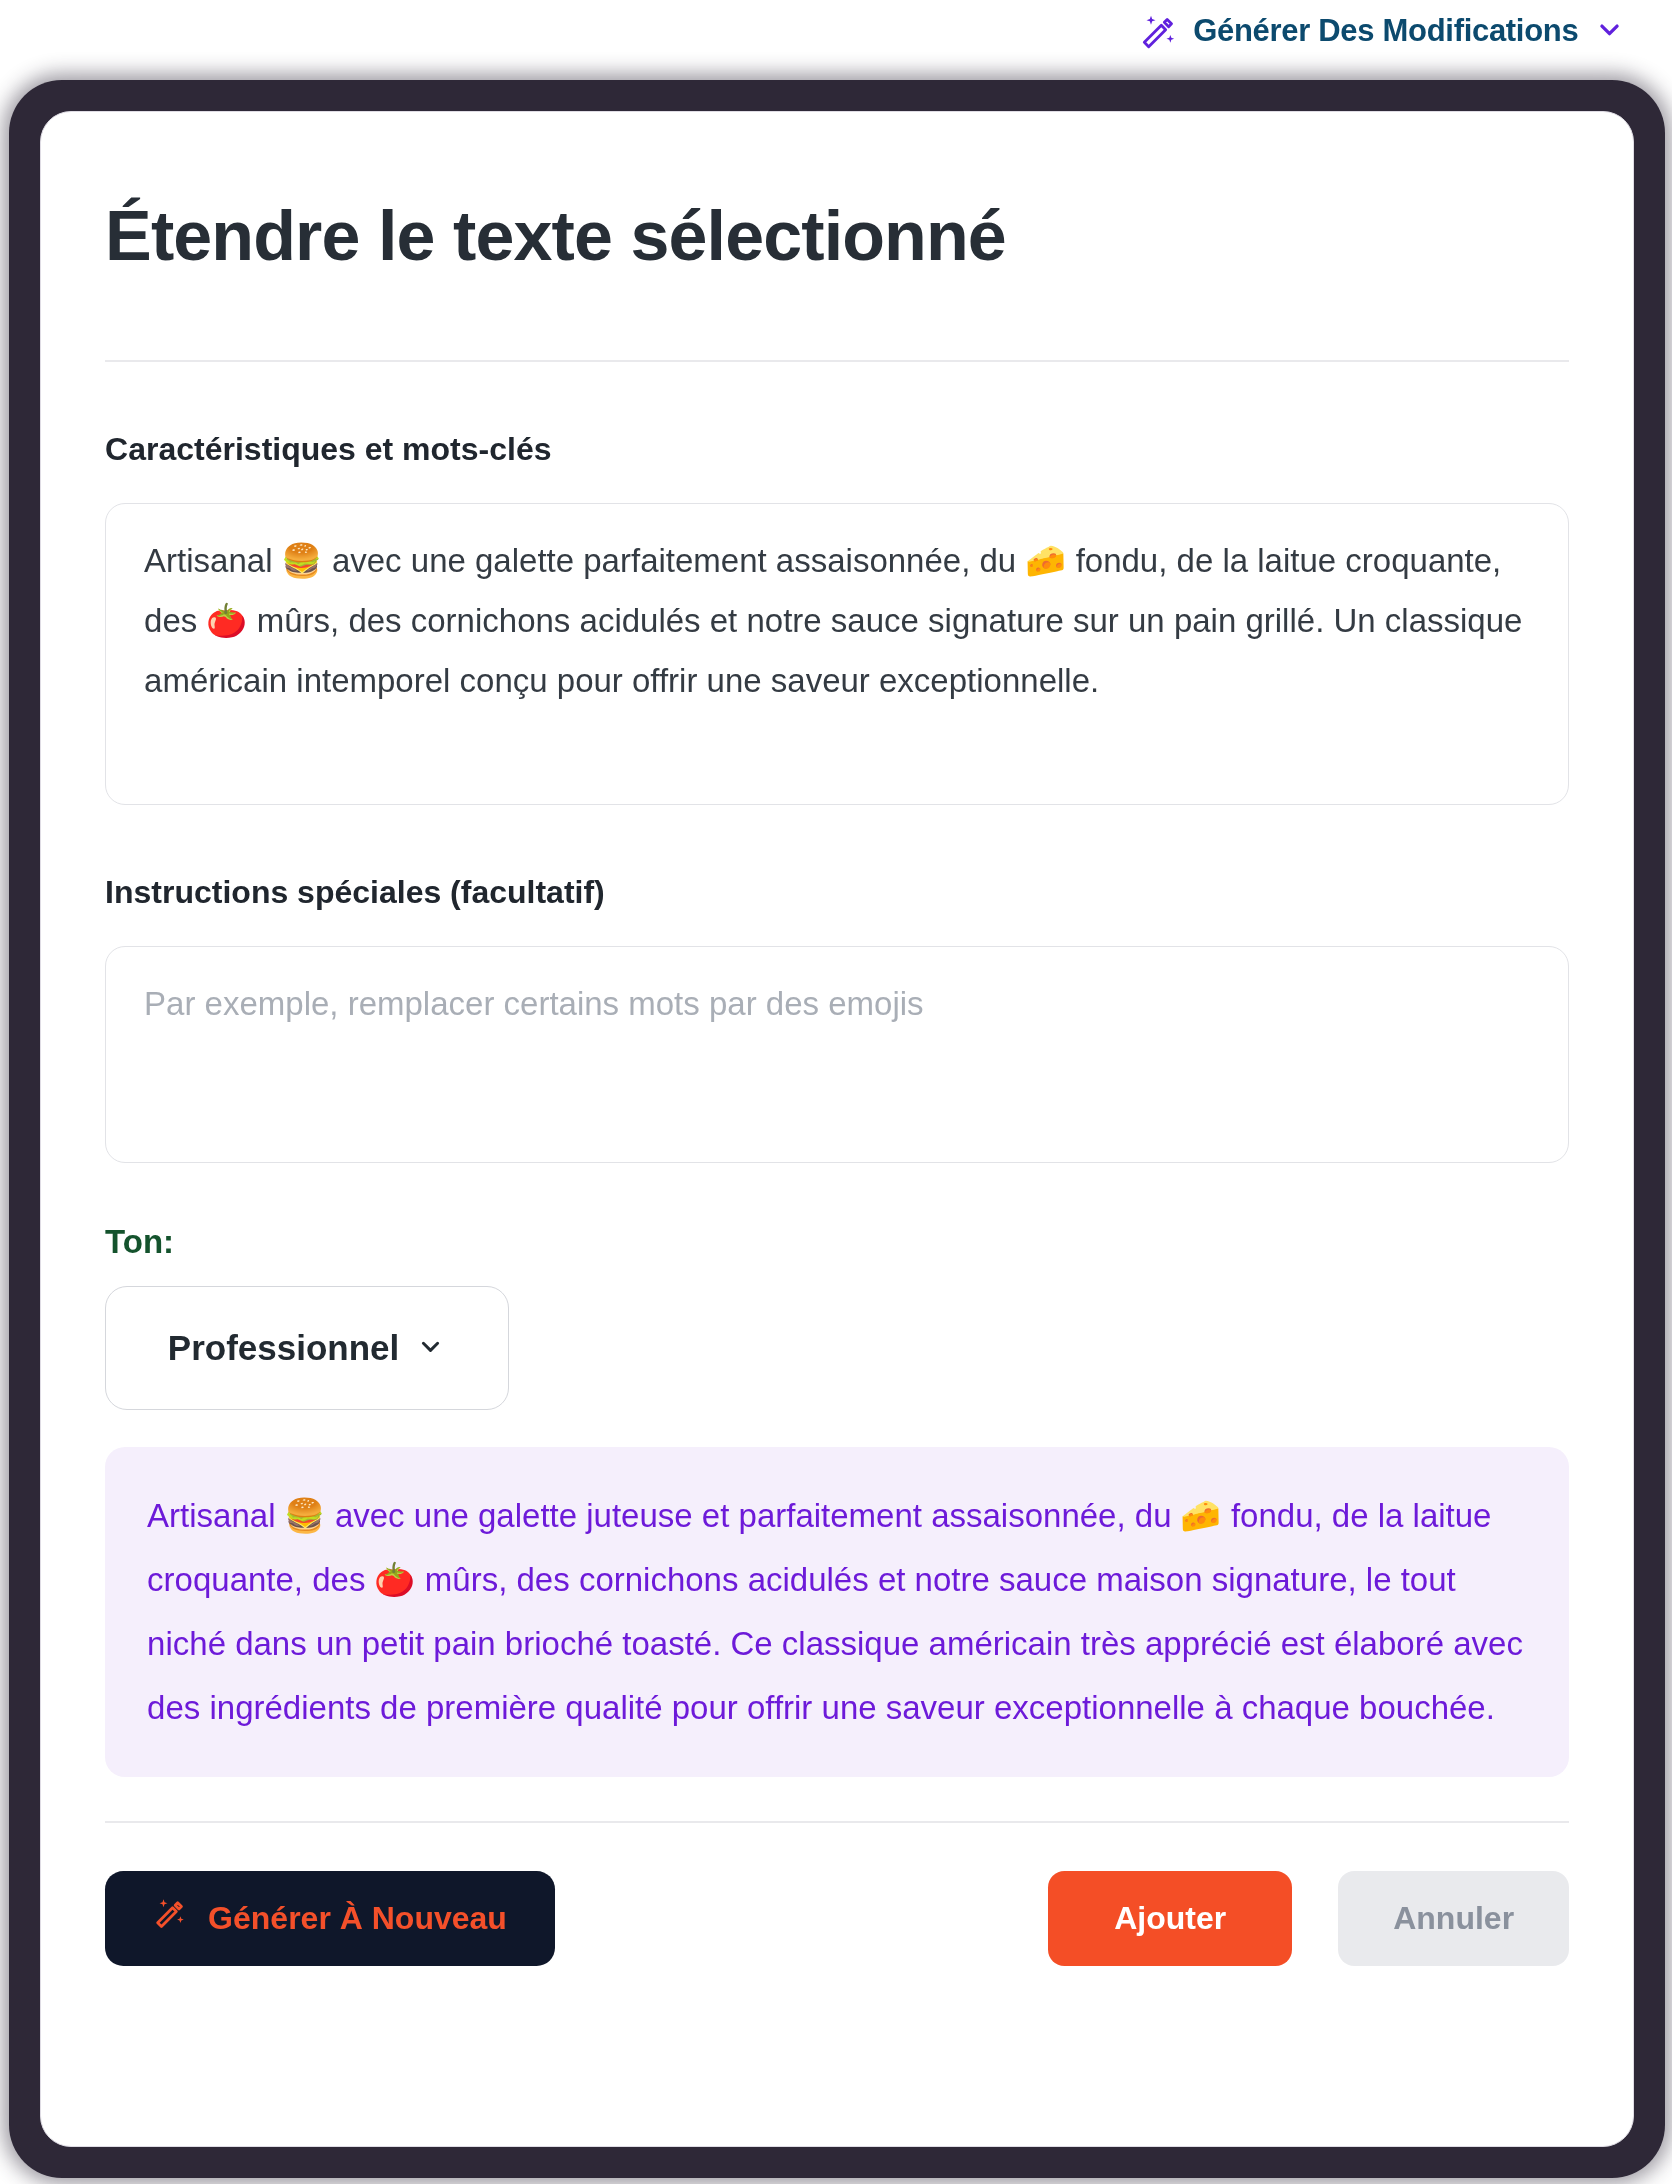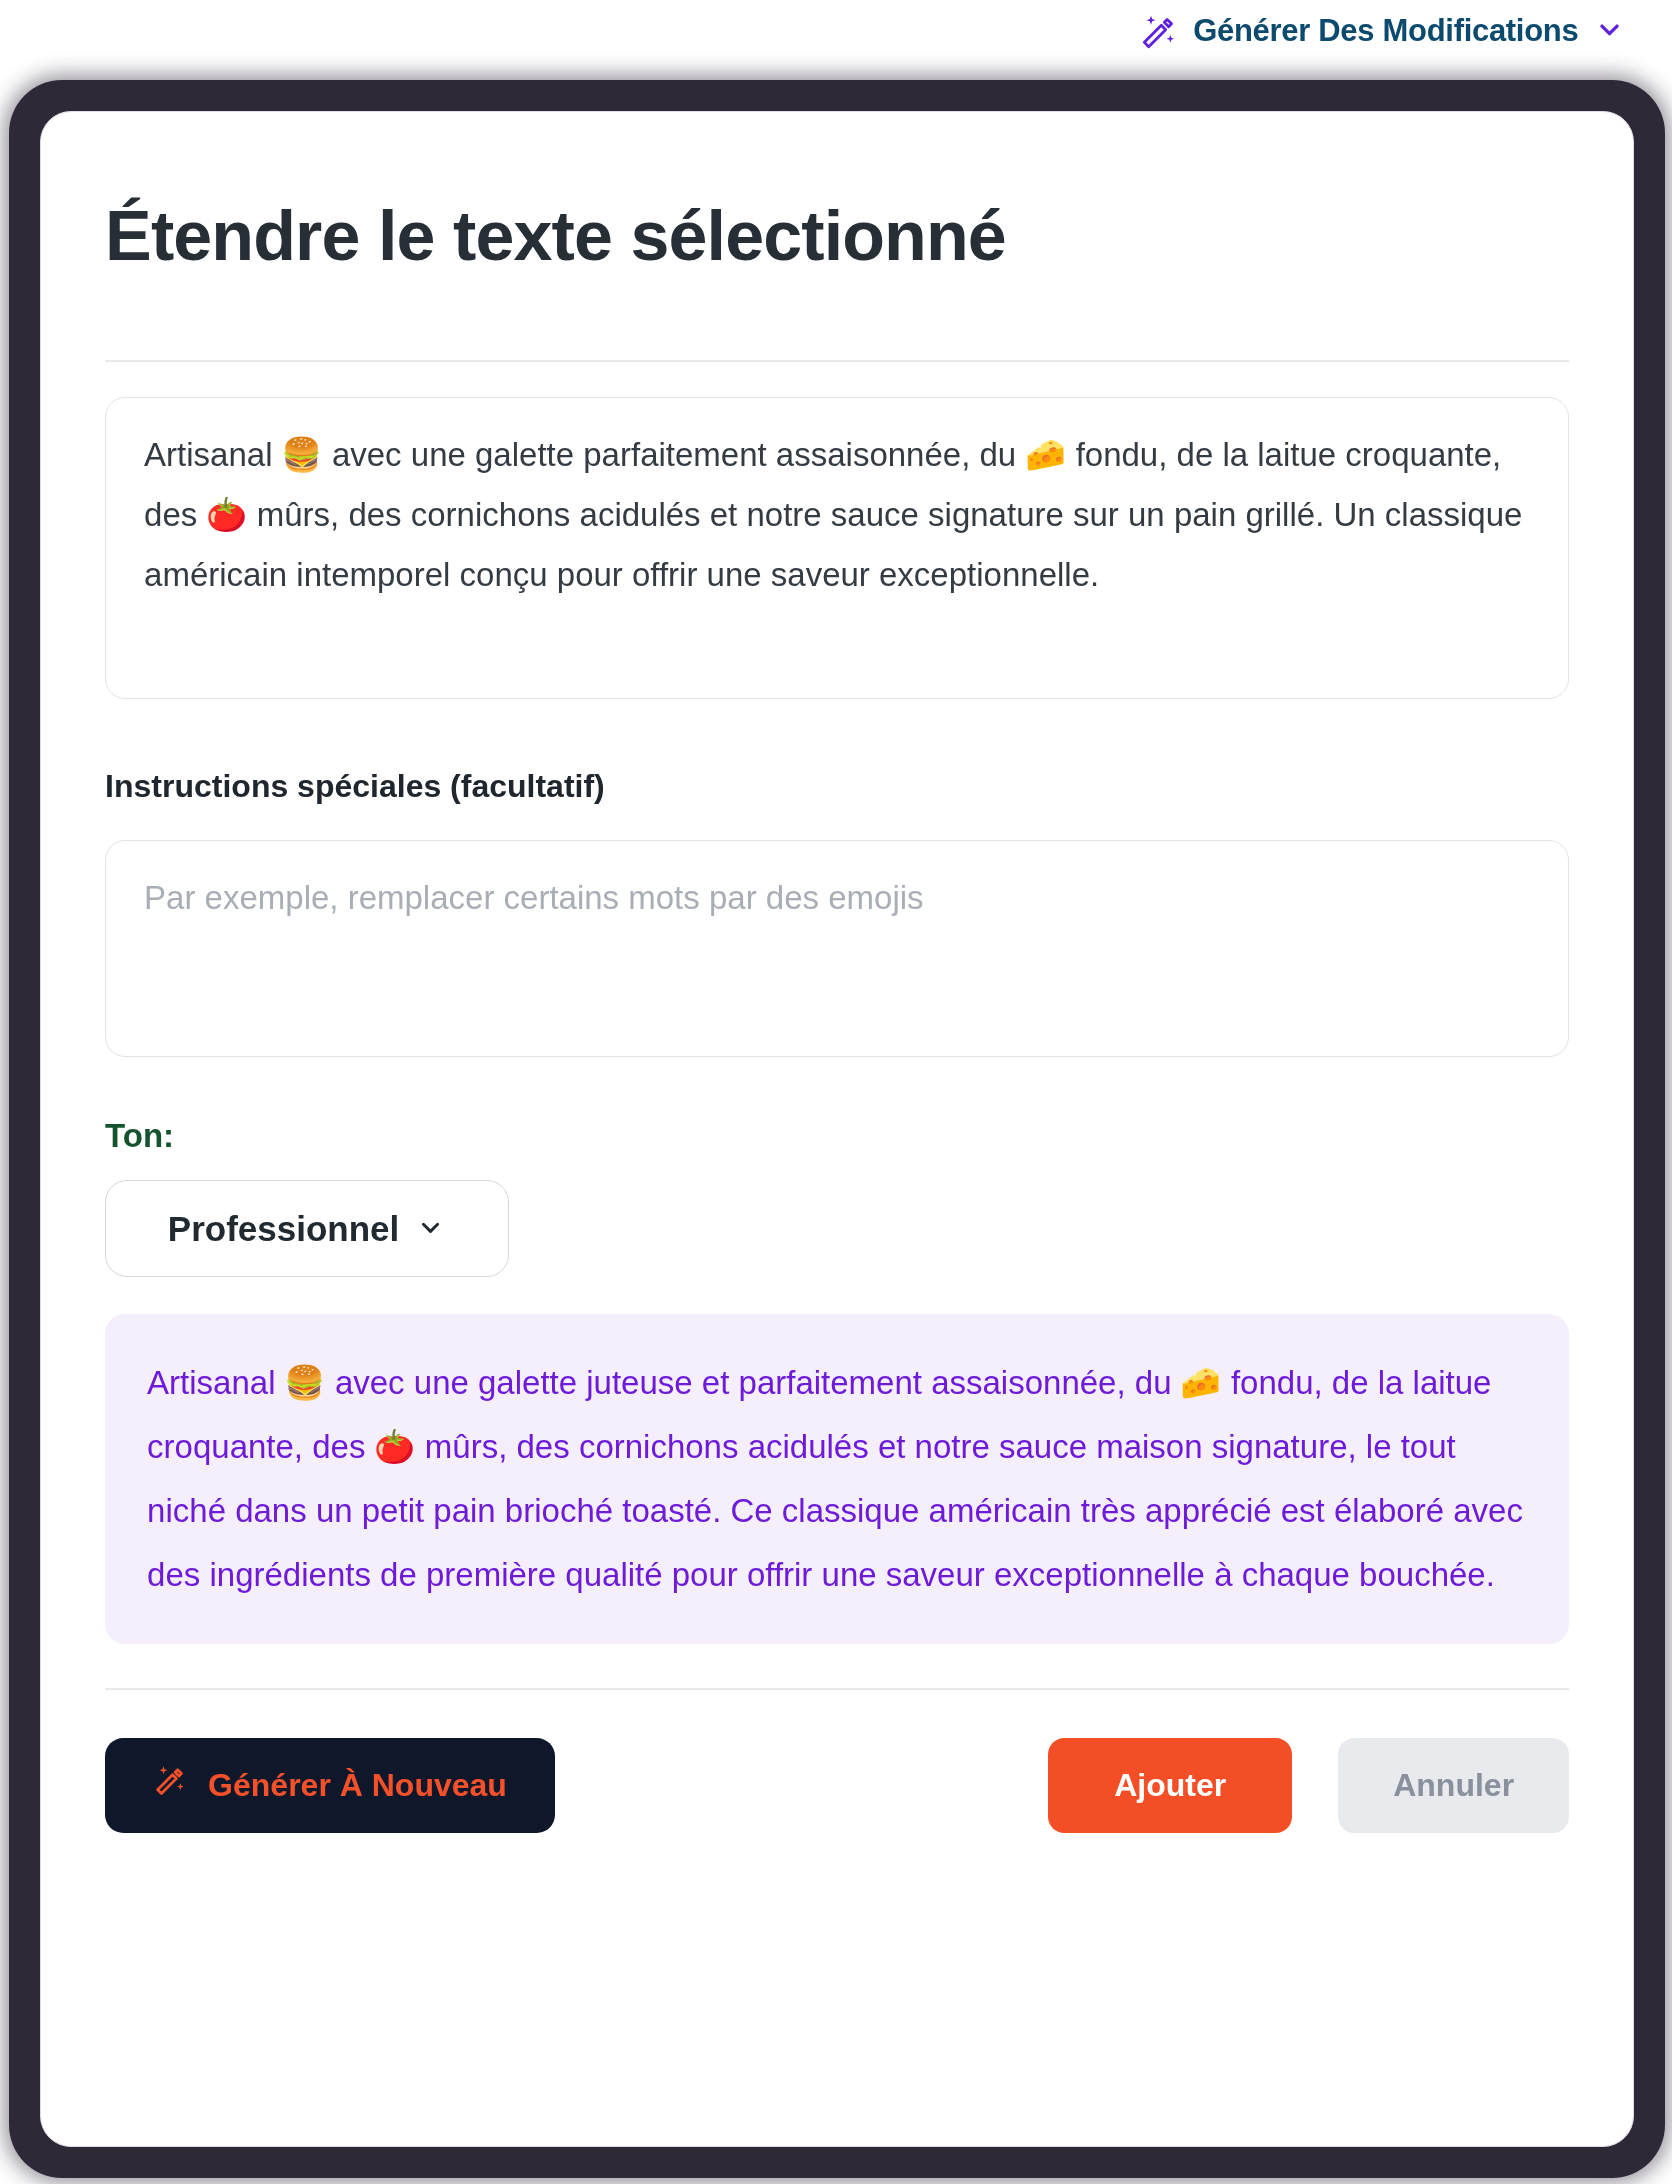--- a/index.html
+++ b/index.html
@@ -53,21 +53,21 @@
     height:217px; resize:none; outline:none;
     font-family:"Liberation Sans", "DejaVu Sans", sans-serif;
   }
   textarea.input-box::placeholder { color:#a9aeb6; opacity:1; }
 
   .tone-label { margin-top:57px; font-size:33px; font-weight:700; color:#14532d; }
 
   .dropdown {
     margin-top:25.6px;
     display:inline-flex; align-items:center; justify-content:center; gap:16px;
-    width:404px; height:97px;
+    width:404px; height:124px;
     border:1.8px solid #d5d7dc; border-radius:22px; background:#ffffff;
     cursor:pointer;
   }
   .dropdown .dropdown-value { font-size:35px; font-weight:700; color:#222a31; }
 
   .result-box {
     margin-top:37px; width:100%;
     background:#f5effc; border-radius:20px;
     padding:37px 42px;
     font-size:33px; line-height:64px; color:#6d1ad9;
@@ -114,20 +114,21 @@
     </span>
   </div>
 
   <div class="frame">
     <div class="panel">
 
       <h1 class="modal-title">Étendre le texte sélectionné</h1>
 
       <div class="divider"></div>
 
+      <div class="section-label">Caractéristiques et mots-clés</div>
 
       <div class="input-box filled">Artisanal 🍔 avec une galette parfaitement assaisonnée, du 🧀 fondu, de la laitue croquante, des 🍅 mûrs, des cornichons acidulés et notre sauce signature sur un pain grillé. Un classique américain intemporel conçu pour offrir une saveur exceptionnelle.</div>
 
       <div class="section-label">Instructions spéciales (facultatif)</div>
 
       <textarea class="input-box" placeholder="Par exemple, remplacer certains mots par des emojis" style=""></textarea>
 
       <div class="tone-label">Ton:</div>
 
       <div class="dropdown">

